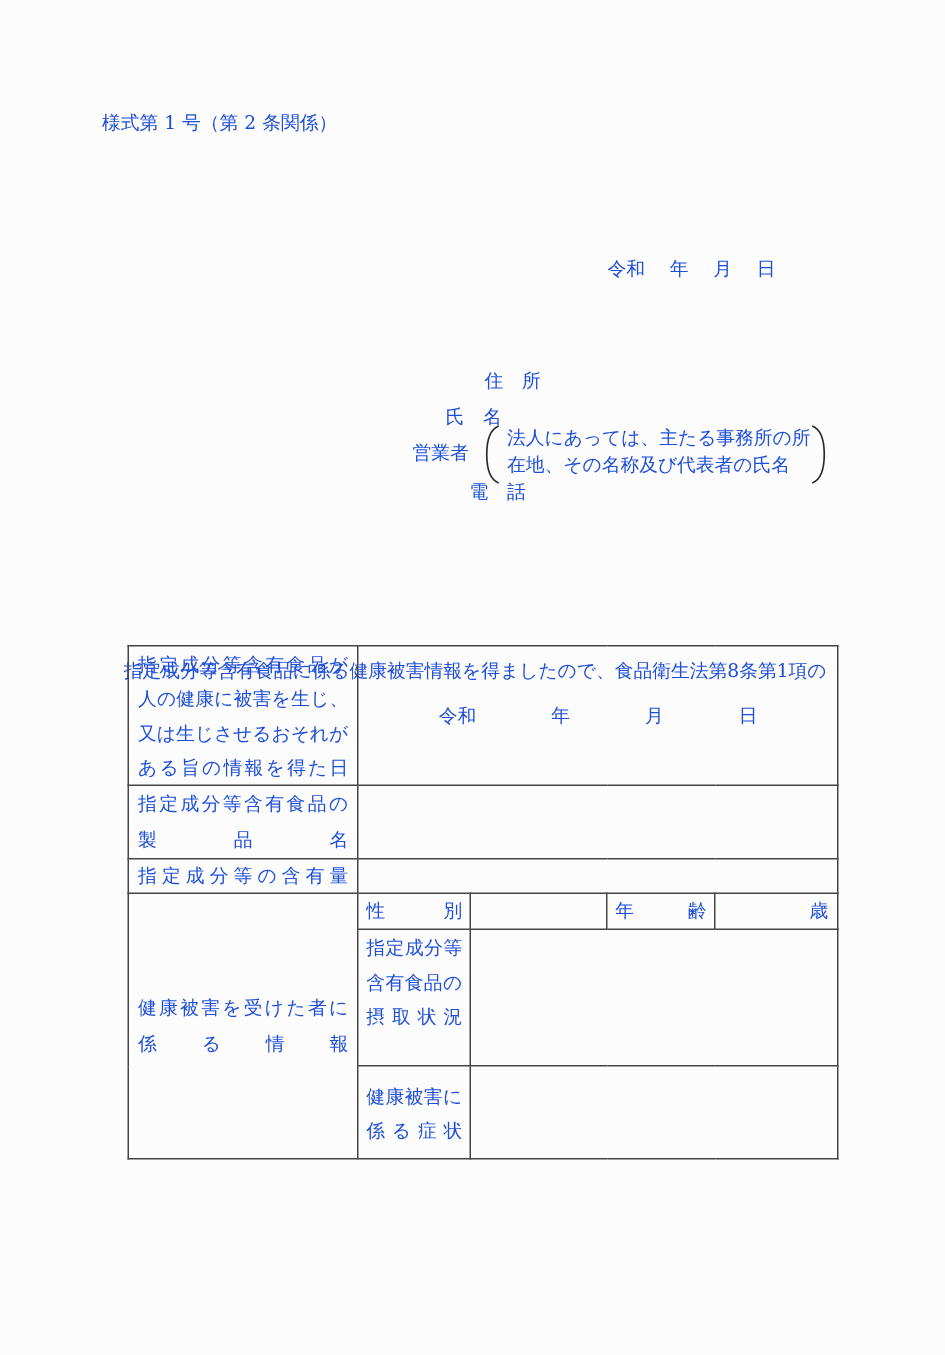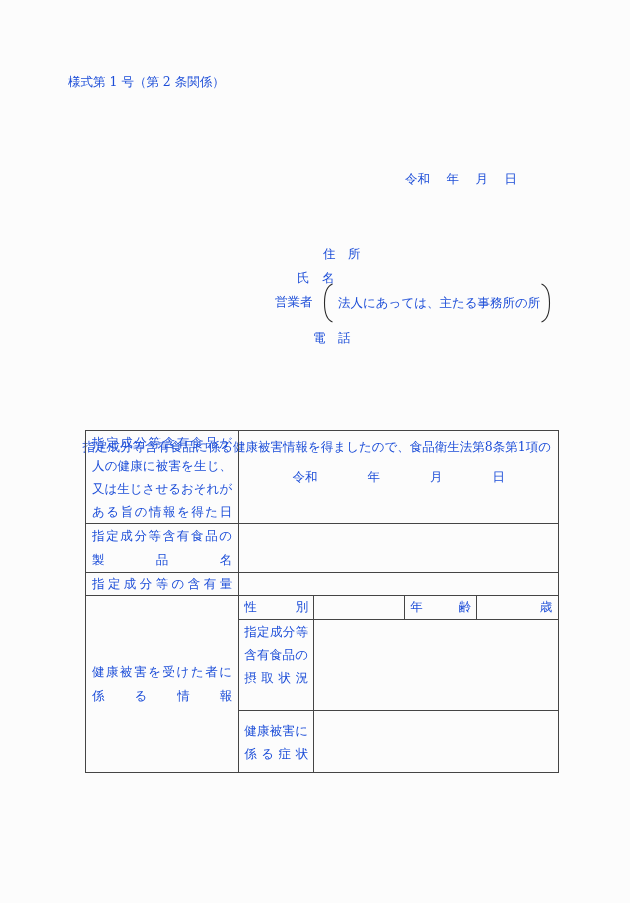--- a/index.html
+++ b/index.html
@@ -14,23 +14,23 @@
     font-size:12.5px;
     overflow:hidden;
   }
   .abs { position:absolute; white-space:pre; }
   .form-number { left:68px; top:74px; }
   .doc-title { left:0; top:121px; width:630px; text-align:center; letter-spacing:0.5px; white-space:pre; }
   .date-top { left:405px; top:171px; }
   .addressee { left:105px; top:219px; }
   .addr-label { left:313px; top:246px;margin-left:10px; }
   .name-label { left:297px; top:270px; }
-  .phone-label { left:313px; top:330px;text-align:center; }
+  .phone-label { left:313px; top:320px;text-align:center; }
   .operator-label { left:275px; top:294px; }
-  .bracket { left:321px; top:283px; width:226px; height:40px; display:flex; align-items:center; }
+  .bracket { left:321px; top:283px; width:226px; height:40px; display:flex; }
   .bracket svg { flex:0 0 auto; display:block; }
   .bracket-text { flex:1; padding-left:4px; line-height:18px; white-space:pre; }
   .declaration { left:66px; top:382px; line-height:26px; }
   .declaration div { white-space:pre; }
 
   .report-table { position:absolute; left:85px; top:430px; border-collapse:collapse; table-layout:fixed; }
   .report-table td {
     border:1px solid #454545;
     padding:0 6px;
     vertical-align:middle;
@@ -59,21 +59,21 @@
   <div class="abs addr-label">住　所</div>
 
   <div class="abs name-label">氏　名</div>
 
   <div class="abs operator-label">営業者</div>
 
   <div class="abs bracket">
     <svg width="13" height="40" viewBox="0 0 13 40">
       <path d="M11.5,1 C5,3.5 3.5,11 3.5,20 C3.5,29 5,36.5 11.5,39" fill="none" stroke="#2a2a2a" stroke-width="1.1"></path>
     </svg>
-    <div class="bracket-text"><span>法人にあっては、主たる事務所の所</span><br></div>
+    <div class="bracket-text"><span>法人にあっては、主たる事務所の所</span><br><span>在地、その名称及び代表者の氏名</span></div>
     <svg width="13" height="40" viewBox="0 0 13 40">
       <path d="M1.5,1 C8,3.5 9.5,11 9.5,20 C9.5,29 8,36.5 1.5,39" fill="none" stroke="#2a2a2a" stroke-width="1.1"></path>
     </svg>
   </div>
 
   <div class="abs phone-label">電　話</div>
 
   <div class="abs declaration">
     <div>　 指定成分等含有食品に係る健康被害情報を得ましたので、食品衛生法第8条第1項の</div>
   </div>

